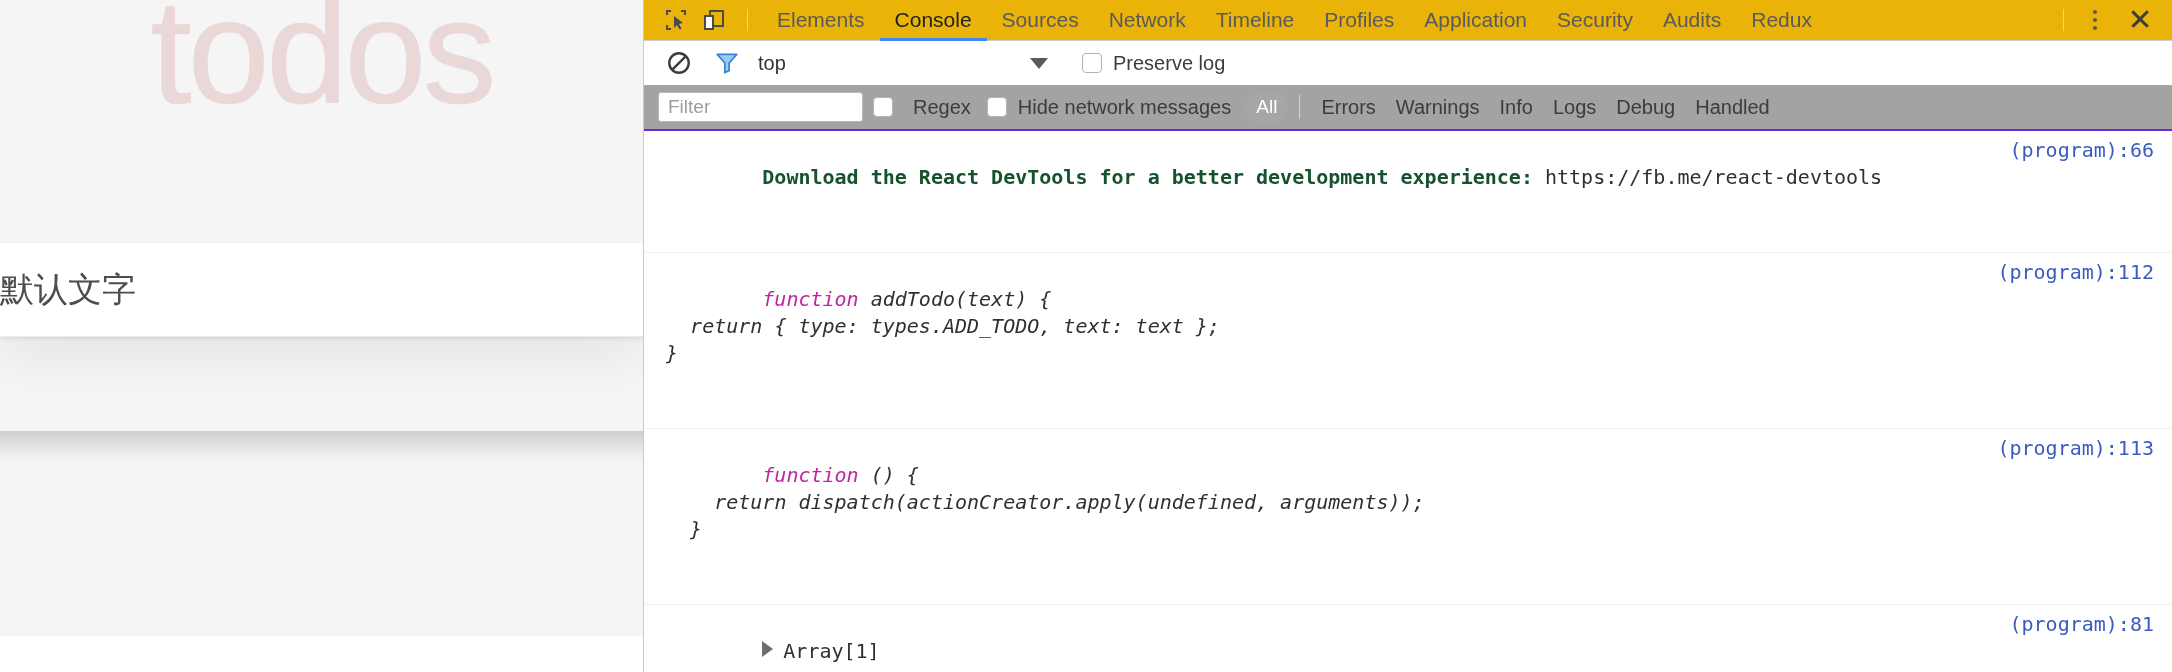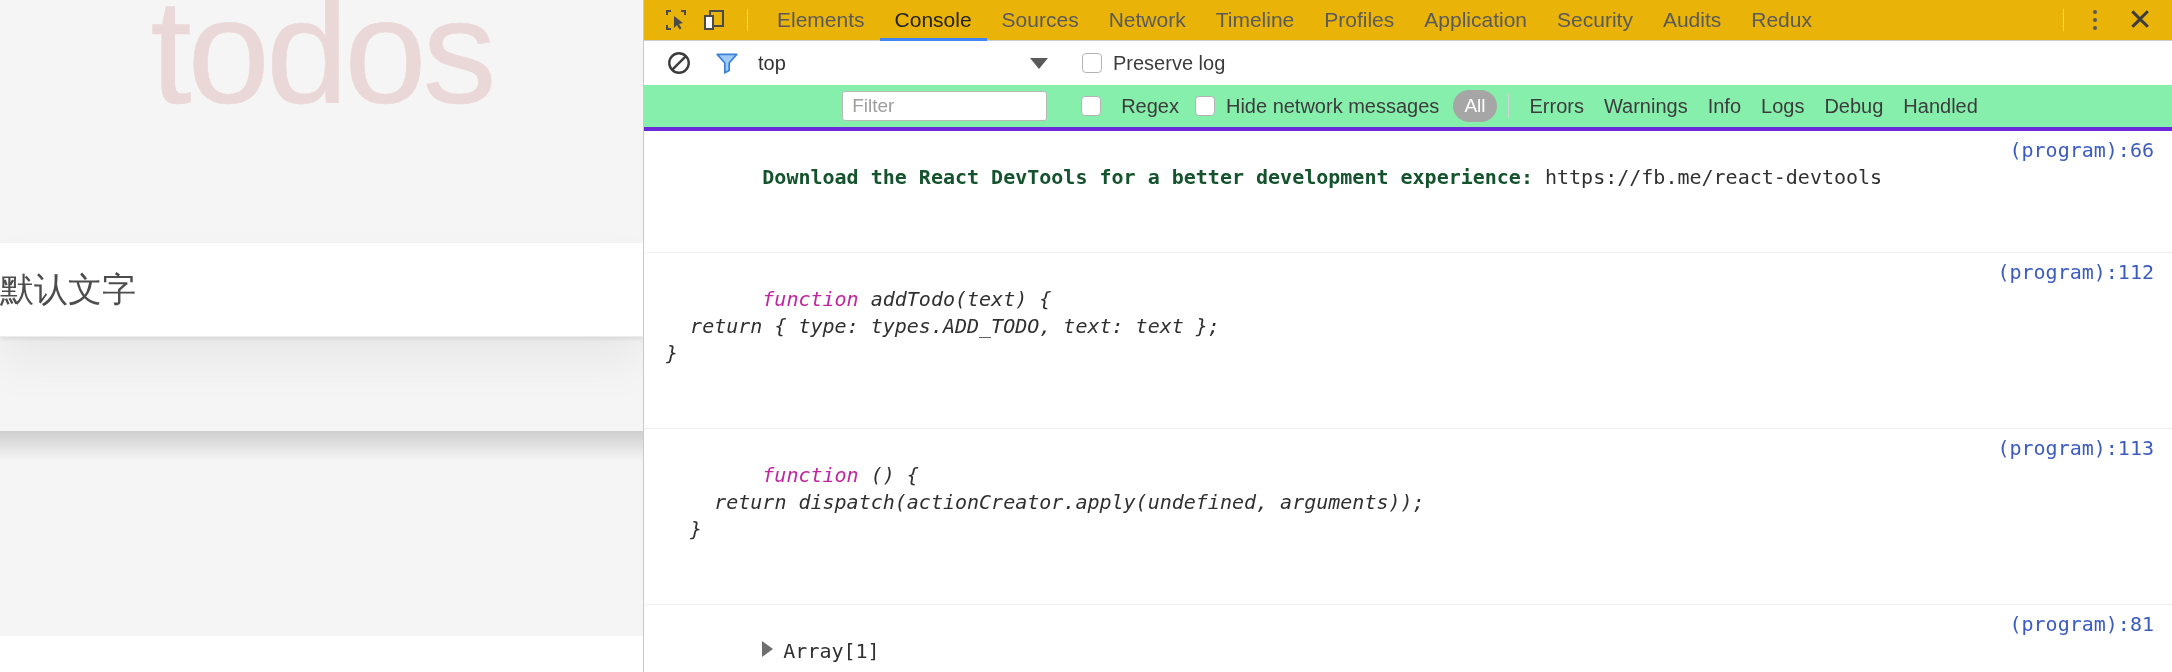--- a/index.html
+++ b/index.html
@@ -157,35 +157,34 @@
   }
   .cb-wrap{display:flex;align-items:center;gap:11px;cursor:pointer;}
   .cb-label{font-size:20px;color:#3c3c3c;white-space:nowrap;}
   .preserve{margin-left:34px;}
 
   
   .dt-bar2{
     height:46px;min-height:46px;
     display:flex;align-items:center;
     padding-left:14px;
-    background:#86efac;
-    border-bottom:4px solid #6d28d9;
-    box-sizing:border-box;
-    justify-content:center;
+    background:#a3a3a3;
+    border-bottom:2px solid #6d28d9;
+    box-sizing:border-box;
   }
   .filter-input{
     width:205px;height:30px;
     border:1.5px solid #b9b9b9;border-radius:3px;
     padding:0 9px;box-sizing:border-box;
     font-size:19px;color:#333333;outline:none;
     font-family:"Liberation Sans",sans-serif;
     background:#ffffff;
   }
   .filter-input::placeholder{color:#9e9e9e;opacity:1;}
-  .regex{margin-left:34px;gap:20px;}
+  .regex{margin-left:10px;gap:20px;}
   .hidenet{margin-left:16px;}
   .lvl-pill{
     margin-left:14px;
     min-width:36px;height:32px;border-radius:16px;
     background:#a6a6a6;color:#ffffff;
     display:flex;align-items:center;justify-content:center;
     font-size:19px;padding:0 11px;box-sizing:border-box;cursor:pointer;
   }
   .lvl-sep{width:1px;height:24px;background:#d2d2d2;margin:0 11px;}
   .lvl{

